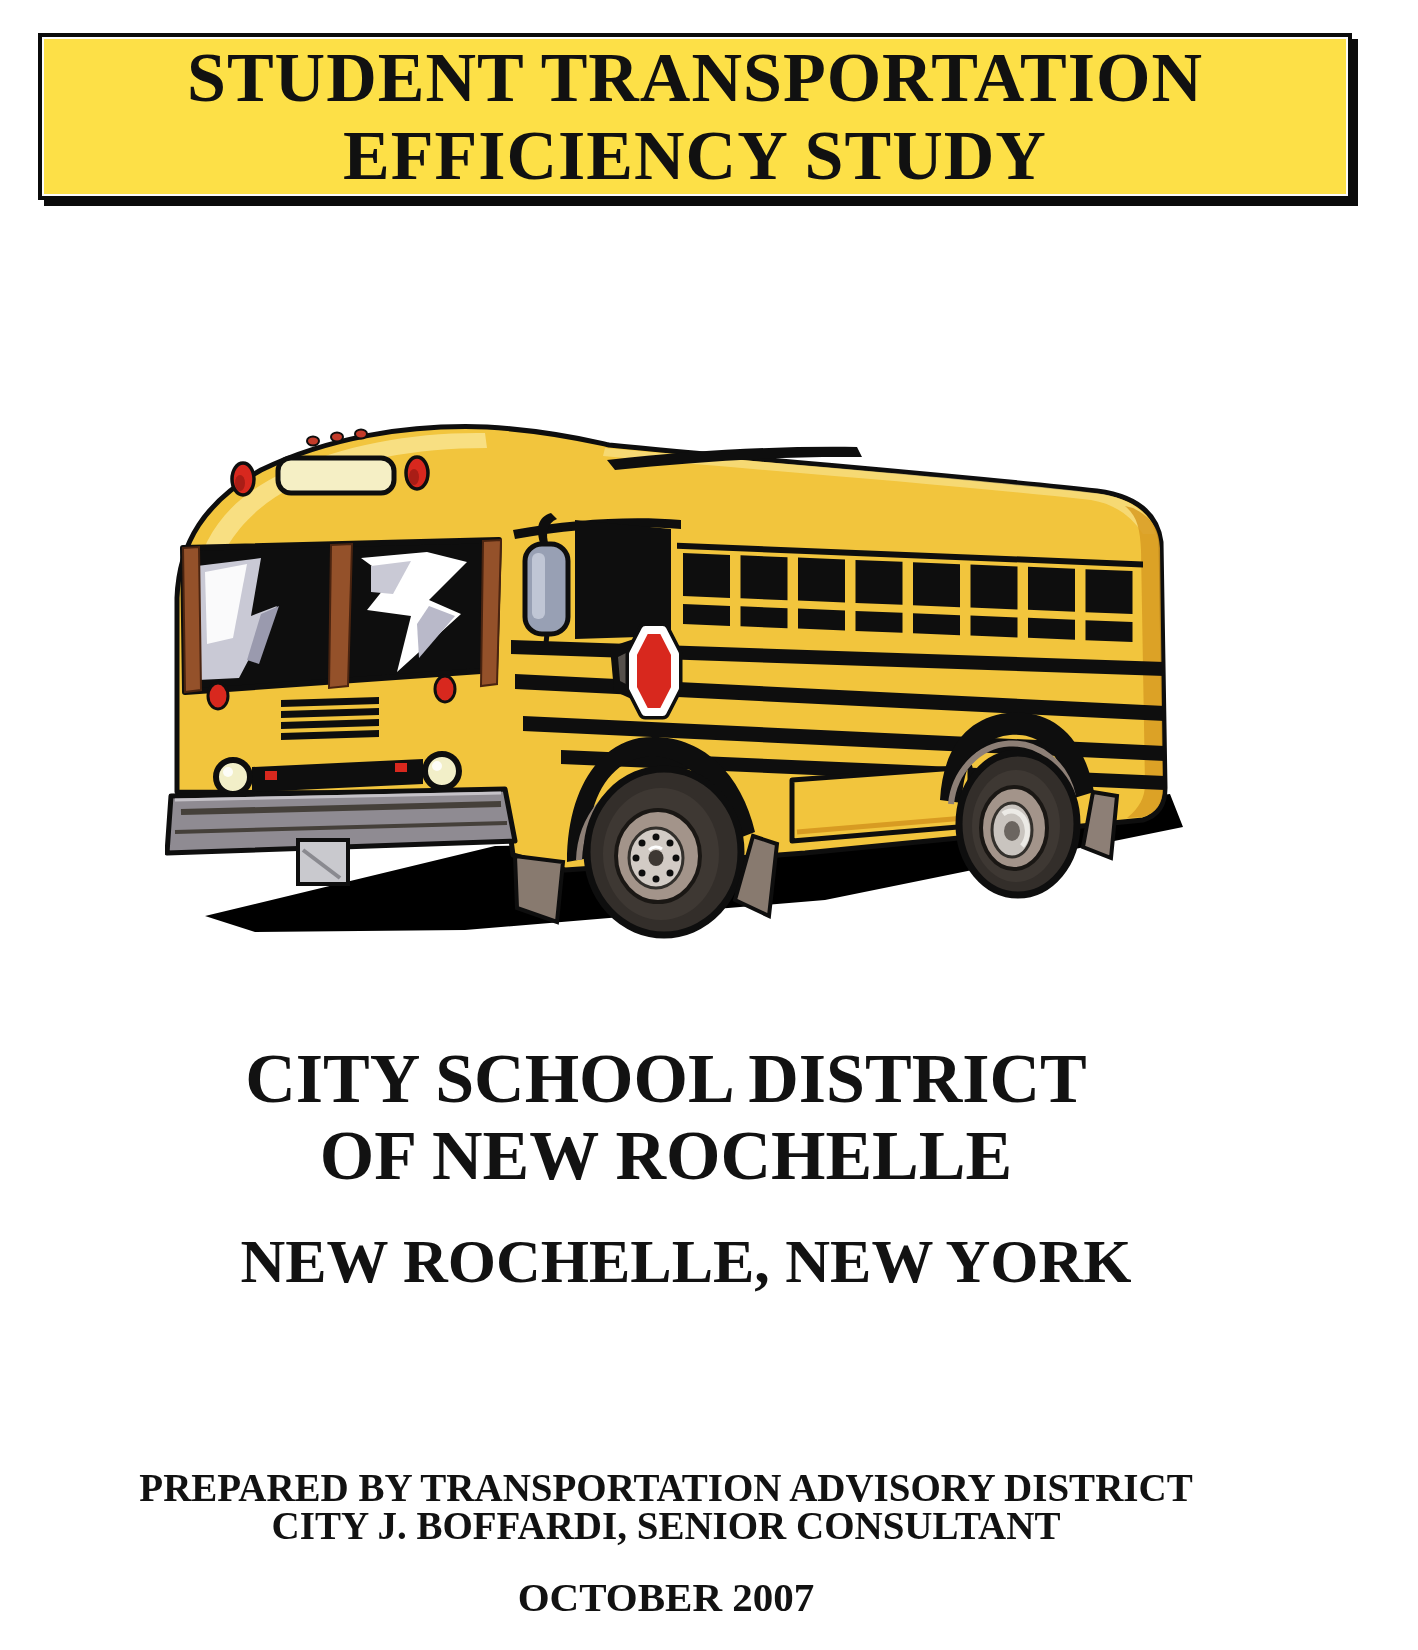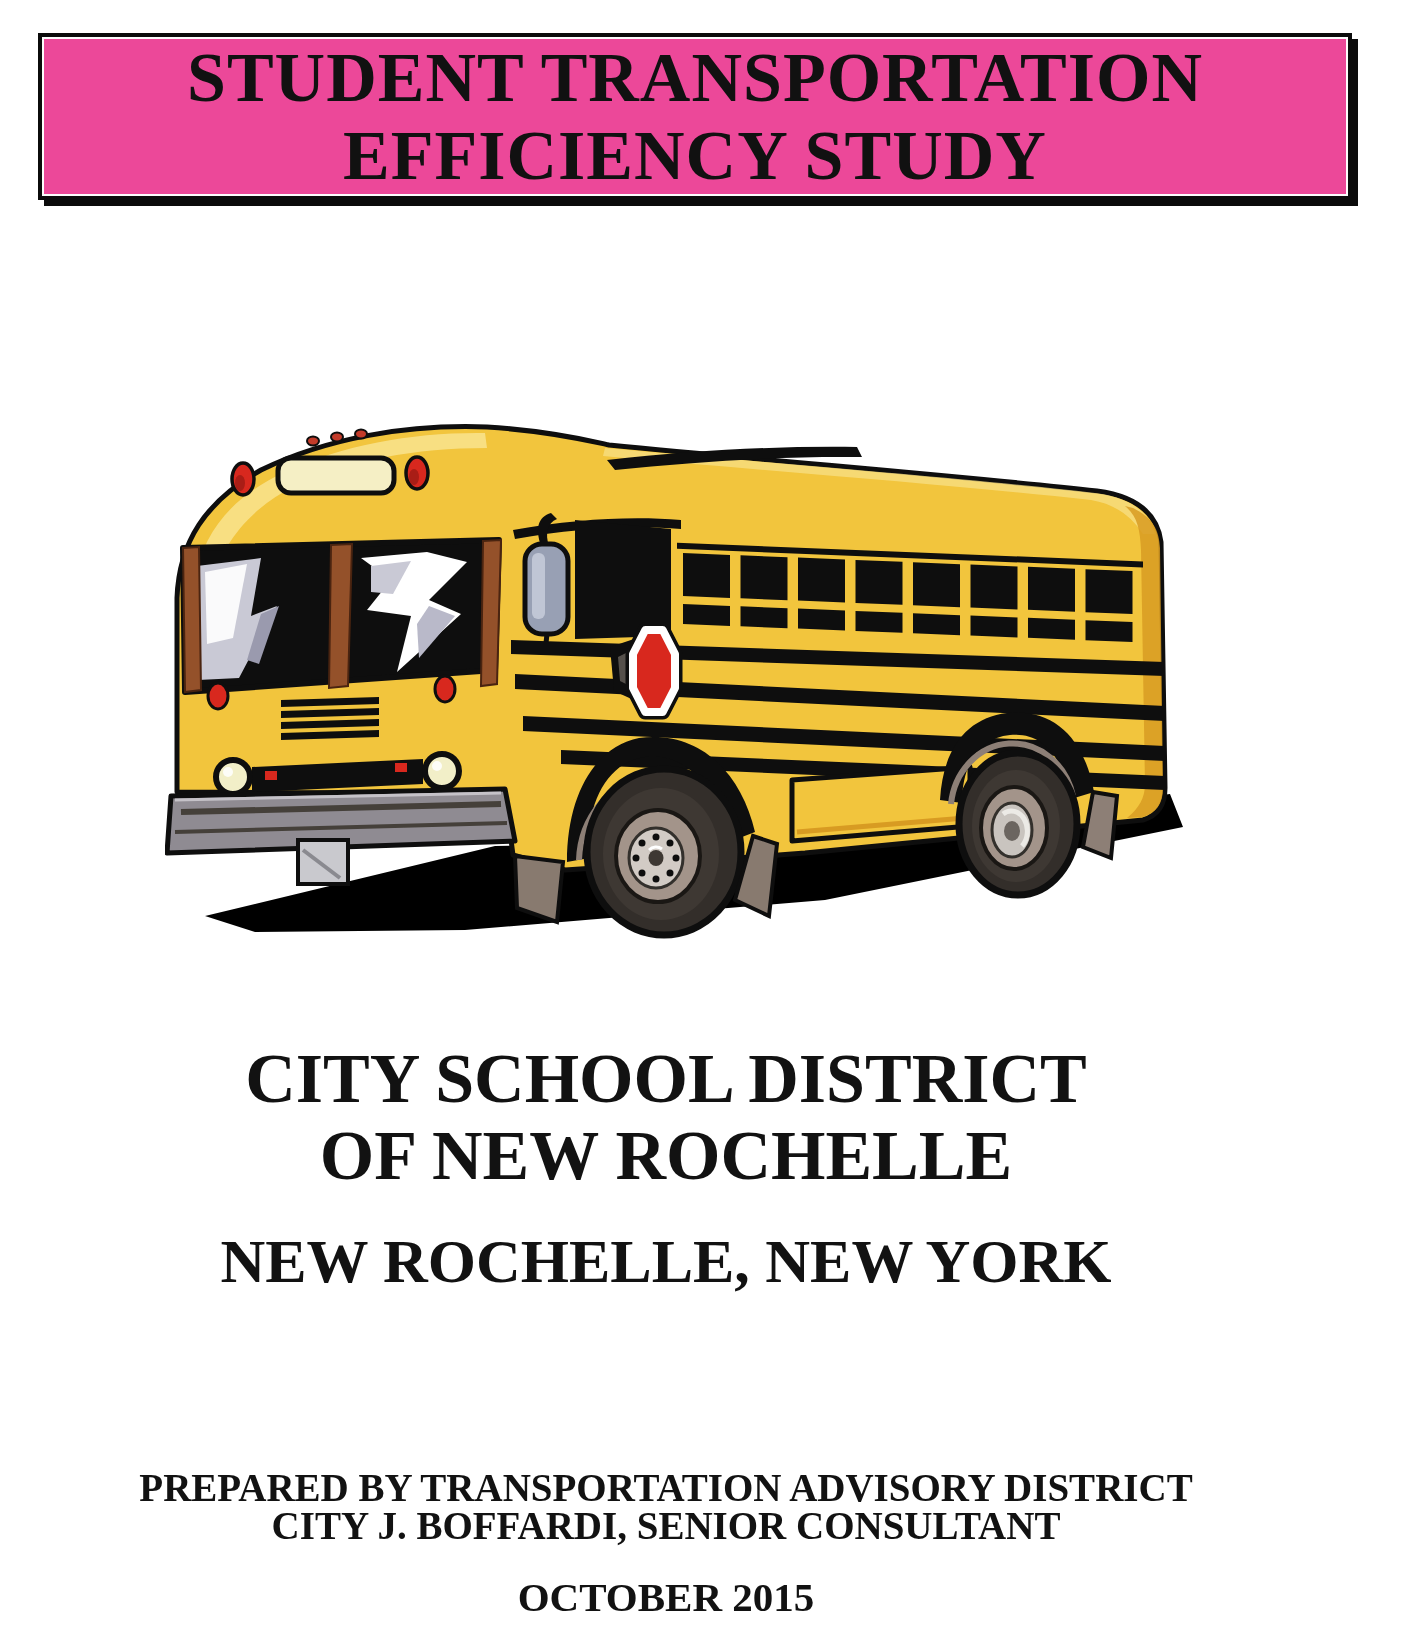--- a/index.html
+++ b/index.html
@@ -7,33 +7,33 @@
     position:relative;
     width:1418px;height:1650px;
     background:#ffffff;
     font-family:"Liberation Serif","DejaVu Serif",serif;
     overflow:hidden;
   }
   .abs{position:absolute;}
   #title-box{
     left:38px;top:33px;width:1314px;height:167px;
     box-sizing:border-box;
-    background:#ec4899;
+    background:#fde047;
     border:4px solid #0b0b0b;
     box-shadow:6px 6px 0 0 #0b0b0b, inset 0 0 0 2px #fcfcfc;
     display:flex;flex-direction:column;justify-content:center;align-items:center;
   }
   .title-line{
     font-size:70px;font-weight:bold;color:#111;
     line-height:78px;letter-spacing:1px;white-space:nowrap;
   }
   #bus-wrap{left:165px;top:400px;width:1020px;height:550px;}
   .center-text{left:0;width:1332px;text-align:center;color:#121212;}
   #district{top:1040px;font-size:70px;font-weight:bold;line-height:77px;}
-  #location{top:1228px;font-size:62px;font-weight:bold;line-height:66px;}
+  #location{top:1228px;font-size:62px;font-weight:bold;line-height:66px;padding-left:20px;}
   #prepared{top:1469px;font-size:39px;font-weight:bold;line-height:38px;}
   #docdate{top:1577px;font-size:41px;font-weight:bold;line-height:40px;}
 </style>
 </head>
 <body>
 
 <div id="page">
 
   <div id="title-box" class="abs">
     <div class="title-line">STUDENT TRANSPORTATION</div>
@@ -201,15 +201,15 @@
     <div>OF NEW ROCHELLE</div>
   </div>
 
   <div id="location" class="abs center-text">NEW ROCHELLE, NEW YORK</div>
 
   <div id="prepared" class="abs center-text">
     <div>PREPARED BY TRANSPORTATION ADVISORY DISTRICT</div>
     <div>CITY J. BOFFARDI, SENIOR CONSULTANT</div>
   </div>
 
-  <div id="docdate" class="abs center-text">OCTOBER 2015</div>
+  <div id="docdate" class="abs center-text">OCTOBER 2007</div>
 
 </div>
 
 </body></html>

